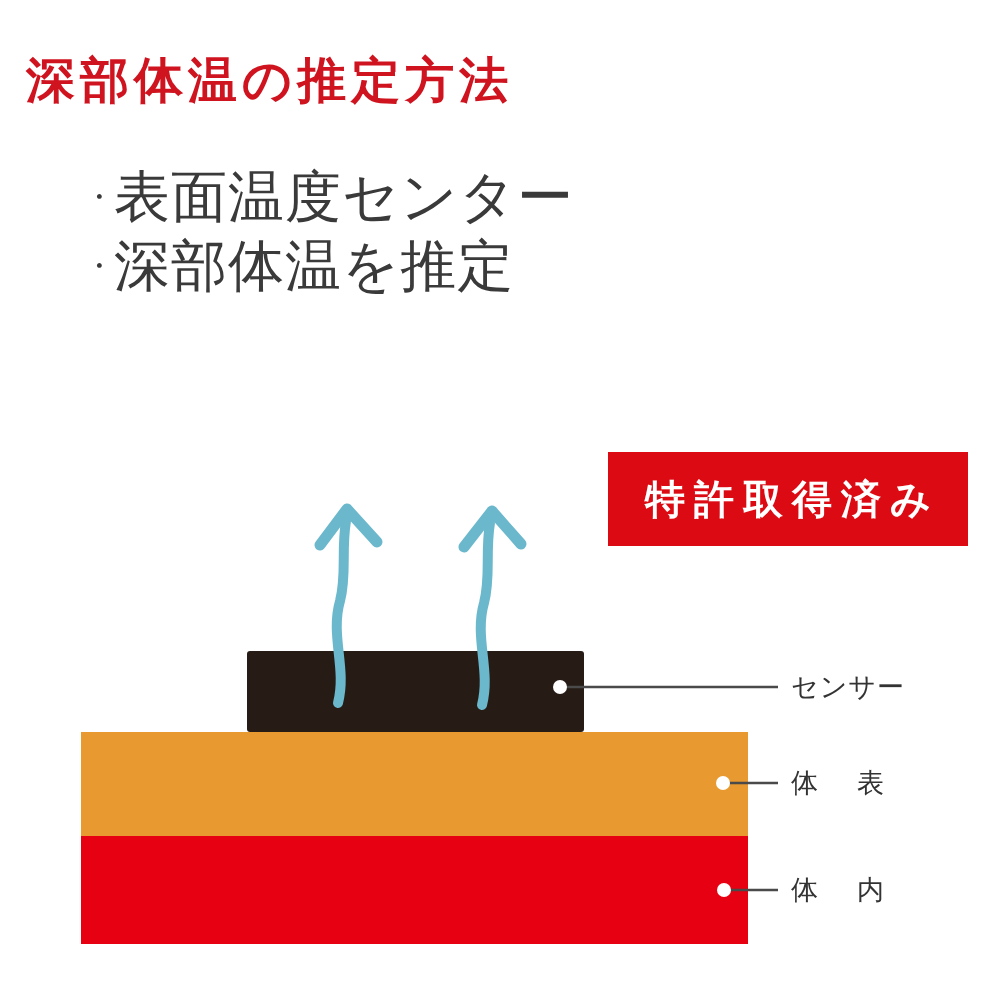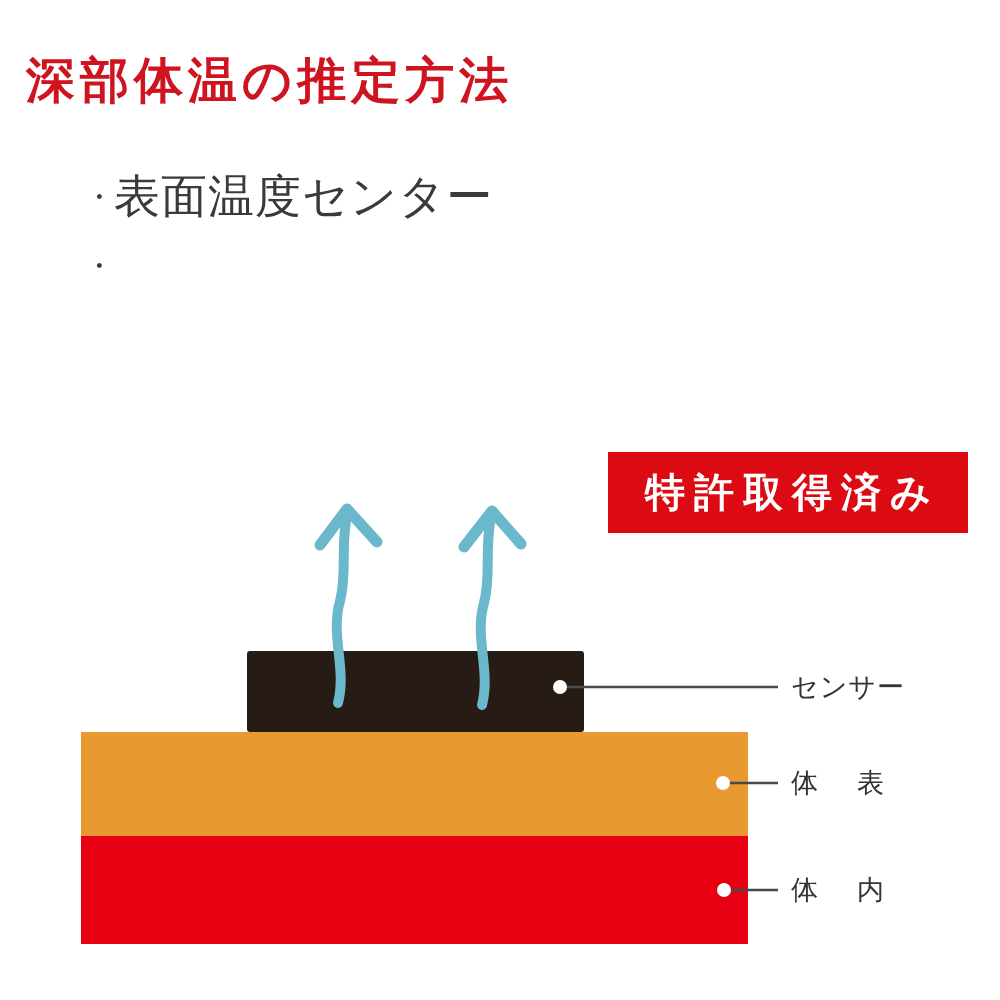--- a/index.html
+++ b/index.html
@@ -31,31 +31,31 @@
     display: flex;
     align-items: flex-start;
     margin-bottom: 4px;
   }
   .bullet-marker {
     flex: 0 0 30px;
     font-size: 30px;
     line-height: 65px;
   }
   .bullet-lines {
-    font-size: 46px;
+    font-size: 56px;
     line-height: 65px;
     letter-spacing: 1px;
     white-space: nowrap;
   }
   .patent-badge {
     position: absolute;
     left: 608px;
     top: 452px;
     width: 360px;
-    height: 81px;
+    height: 94px;
     display: flex;
     align-items: center;
     justify-content: center;
     font-size: 40px;
     font-weight: bold;
     letter-spacing: 9px;
     text-indent: 9px;
     white-space: nowrap;
   }
   .diagram-svg {
@@ -83,20 +83,21 @@
     <div class="bullet-item">
       <span class="bullet-marker">・</span>
       <div class="bullet-lines">
         <div>表面温度センター</div>
       </div>
     </div>
 
     <div class="bullet-item">
       <span class="bullet-marker">・</span>
       <div class="bullet-lines">
+        <div>深部体温を推定</div>
       </div>
     </div>
 
   </div>
 
   <div class="patent-badge" style="background: rgb(220, 10, 18); color: rgb(255, 255, 255);">特許取得済み</div>
 
   <svg class="diagram-svg" viewBox="0 0 1000 1000" xmlns="http://www.w3.org/2000/svg">
 
     <rect x="81" y="732" width="667" height="104" fill="#e8992f"></rect>

